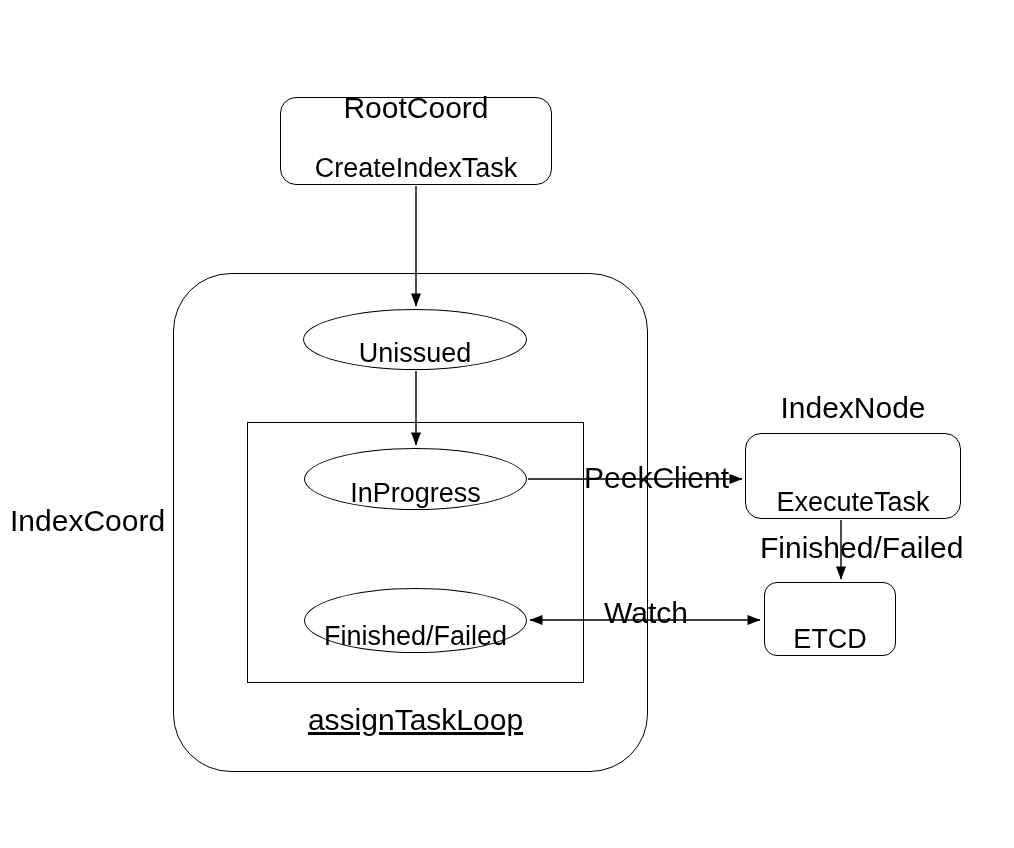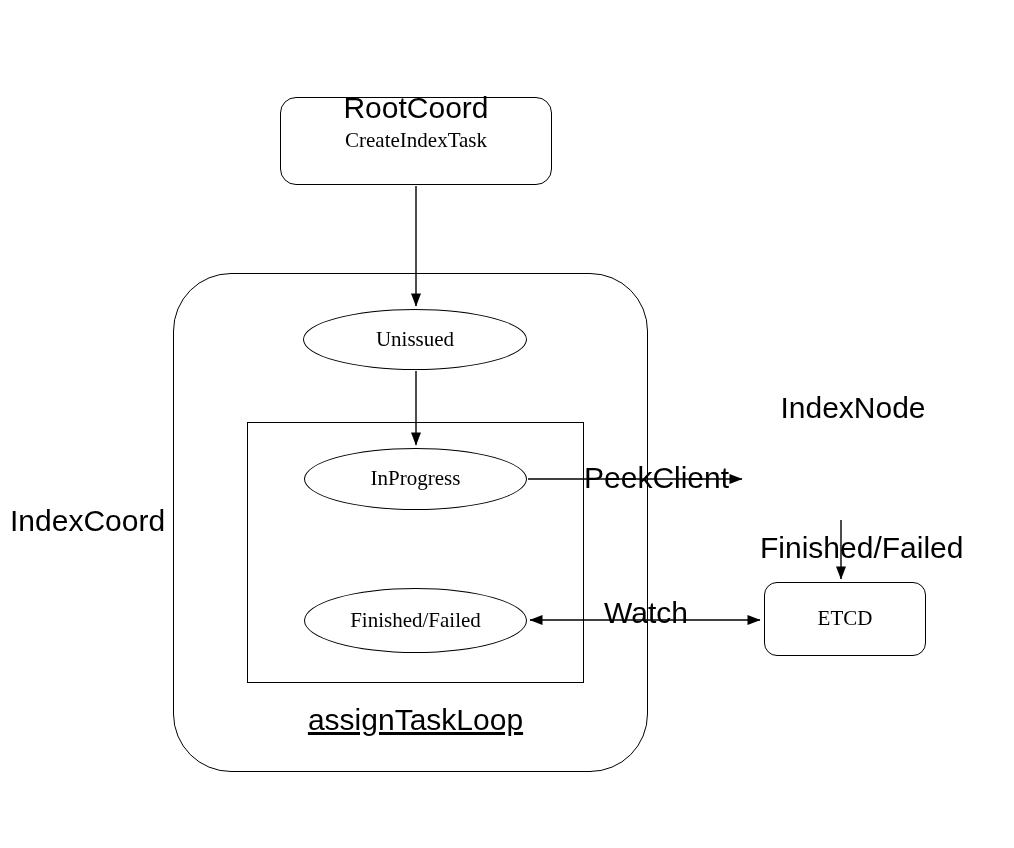--- a/index.html
+++ b/index.html
@@ -13,26 +13,25 @@
     width: 1014px;
     height: 848px;
     background: #ffffff;
     overflow: hidden;
   }
   .shape {
     position: absolute;
     border: 1.4px solid #000000;
     background: #ffffff;
     display: flex;
-    align-items: center;
+    align-items: flex-end;
     justify-content: center;
-    font-size: 21px;
+    font-size: 27px;
     line-height: 1.1;
     white-space: nowrap;
-    font-family: Liberation Serif, serif;
   }
   .container-shape {
     background: transparent;
   }
   .ellipse {
     border-radius: 50%;
   }
   .label {
     position: absolute;
     font-size: 30px;
@@ -70,22 +69,25 @@
   </div>
 
   <div class="shape ellipse" style="left:304px; top:448px; width:223px; height:62px;">
     <span>InProgress</span>
   </div>
 
   <div class="shape ellipse" style="left:304px; top:588px; width:223px; height:65px;">
     <span>Finished/Failed</span>
   </div>
 
+  <div class="shape" style="left:745px; top:433px; width:216px; height:86px; border-radius:16px;">
+    <span>ExecuteTask</span>
+  </div>
 
-  <div class="shape" style="left:764px; top:582px; width:162px; height:74px; border-radius:13px;">
+  <div class="shape" style="left:764px; top:582px; width:132px; height:74px; border-radius:13px;">
     <span>ETCD</span>
   </div>
 
   <svg class="edges" width="1014" height="848" viewBox="0 0 1014 848">
     <defs>
       <marker id="arrowhead" viewBox="0 0 15 12" refX="13.5" refY="6" markerWidth="15" markerHeight="12" markerUnits="userSpaceOnUse" orient="auto-start-reverse">
         <path d="M1,1 L14,6 L1,11 z" fill="#000000"></path>
       </marker>
     </defs>
     <path class="edge" d="M416,186 L416,306" marker-end="url(#arrowhead)"></path>

